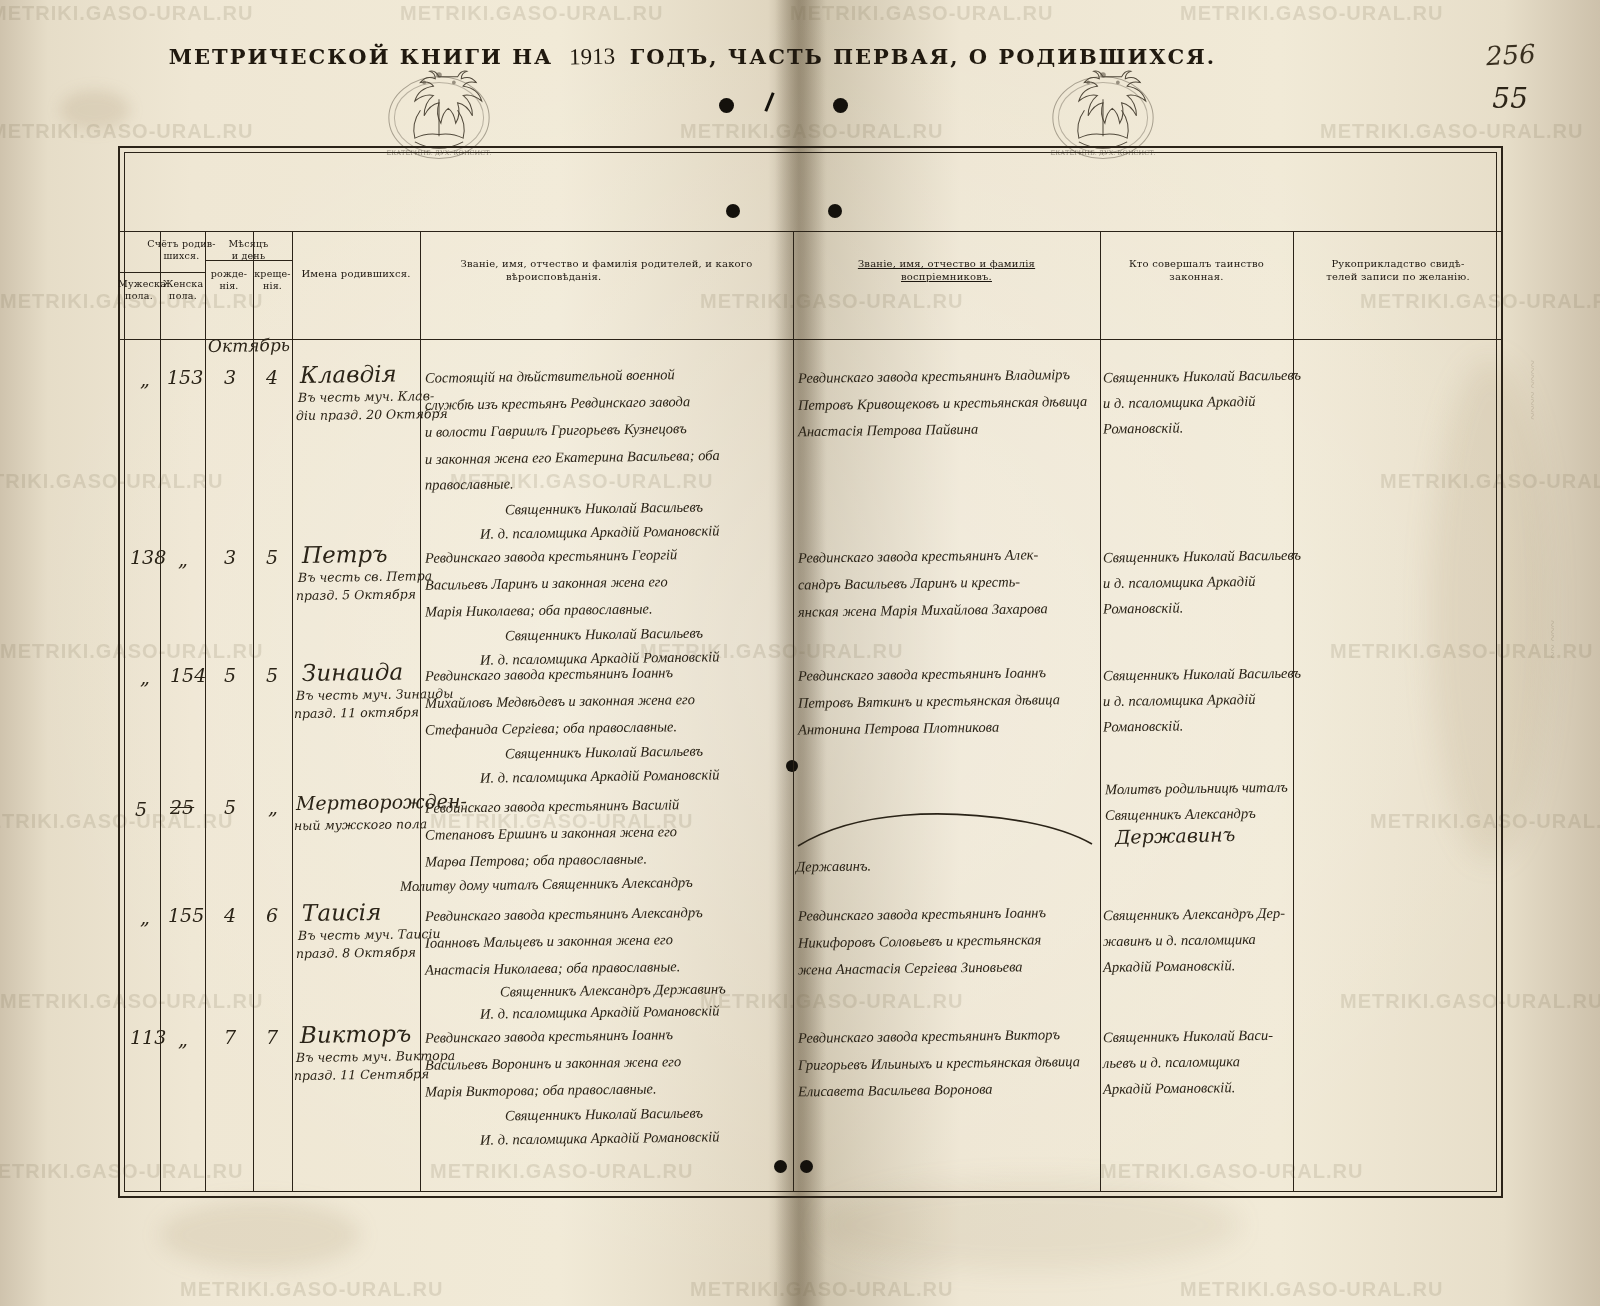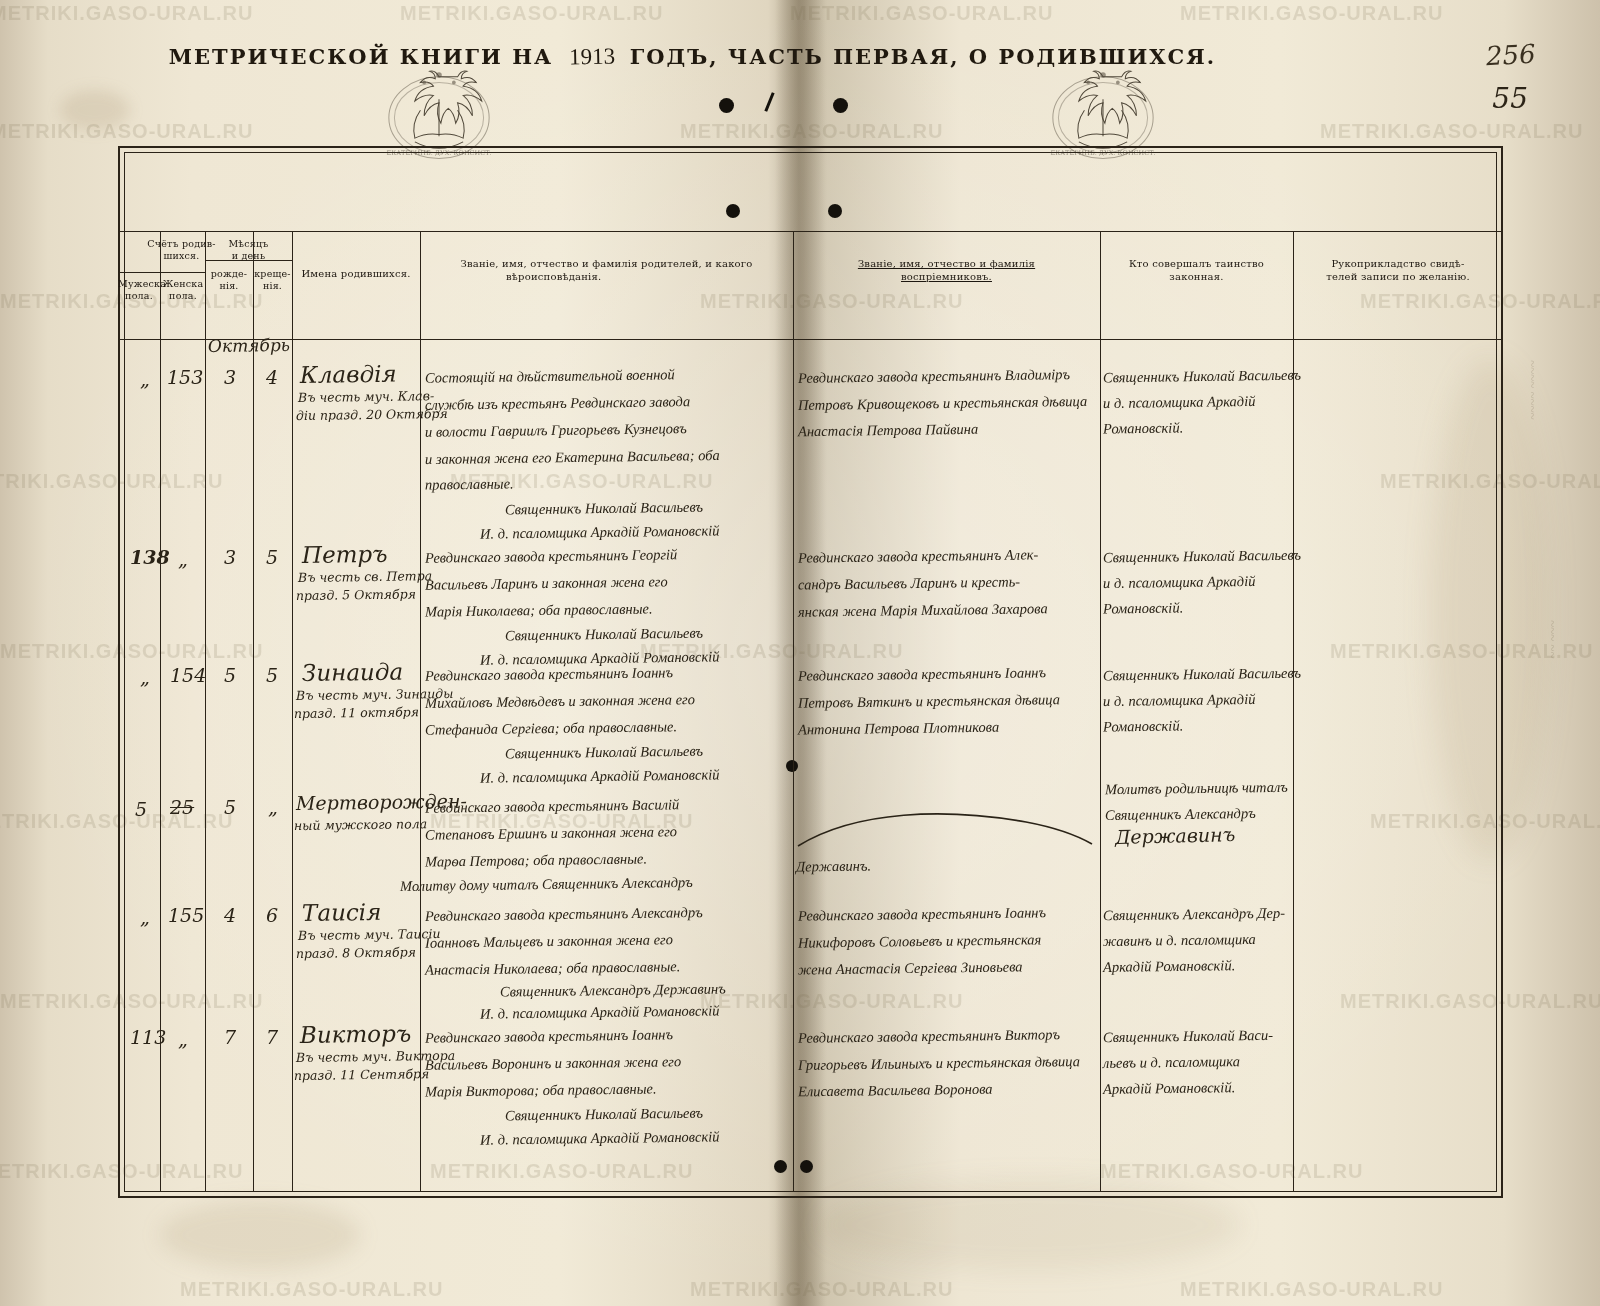--- a/index.html
+++ b/index.html
@@ -288,21 +288,21 @@
 
 <div class="line rot" style="left:798px;top:368px;">Ревдинскаго завода крестьянинъ Владимiръ</div>
 <div class="line rot" style="left:798px;top:395px;">Петровъ Кривощековъ и крестьянская дѣвица</div>
 <div class="line rot" style="left:798px;top:422px;">Анастасiя Петрова Пайвина</div>
 
 <div class="line rot" style="left:1103px;top:368px;">Священникъ Николай Васильевъ</div>
 <div class="line rot" style="left:1103px;top:394px;">и д. псаломщика Аркадiй</div>
 <div class="line rot" style="left:1103px;top:420px;">Романовскiй.</div>
 <div class="line" style="left:1300px;top:368px;"></div>
 
-<div class="hw n" style="left:130px;top:546px;font-weight:bold;">138</div>
+<div class="hw n" style="left:130px;top:546px;">138</div>
 <div class="hw n" style="left:178px;top:548px;">„</div>
 <div class="hw n" style="left:224px;top:546px;">3</div>
 <div class="hw n" style="left:266px;top:546px;">5</div>
 <div class="hw nm rot" style="left:302px;top:542px;">Петръ</div>
 <div class="hw sm rot" style="left:298px;top:570px;">Въ честь св. Петра</div>
 <div class="hw sm rot" style="left:296px;top:588px;">празд. 5 Октября</div>
 
 <div class="line rot" style="left:425px;top:548px;">Ревдинскаго завода крестьянинъ Георгiй</div>
 <div class="line rot" style="left:425px;top:575px;">Васильевъ Ларинъ и законная жена его</div>
 <div class="line rot" style="left:425px;top:602px;">Марiя Николаева; оба православные.</div>

